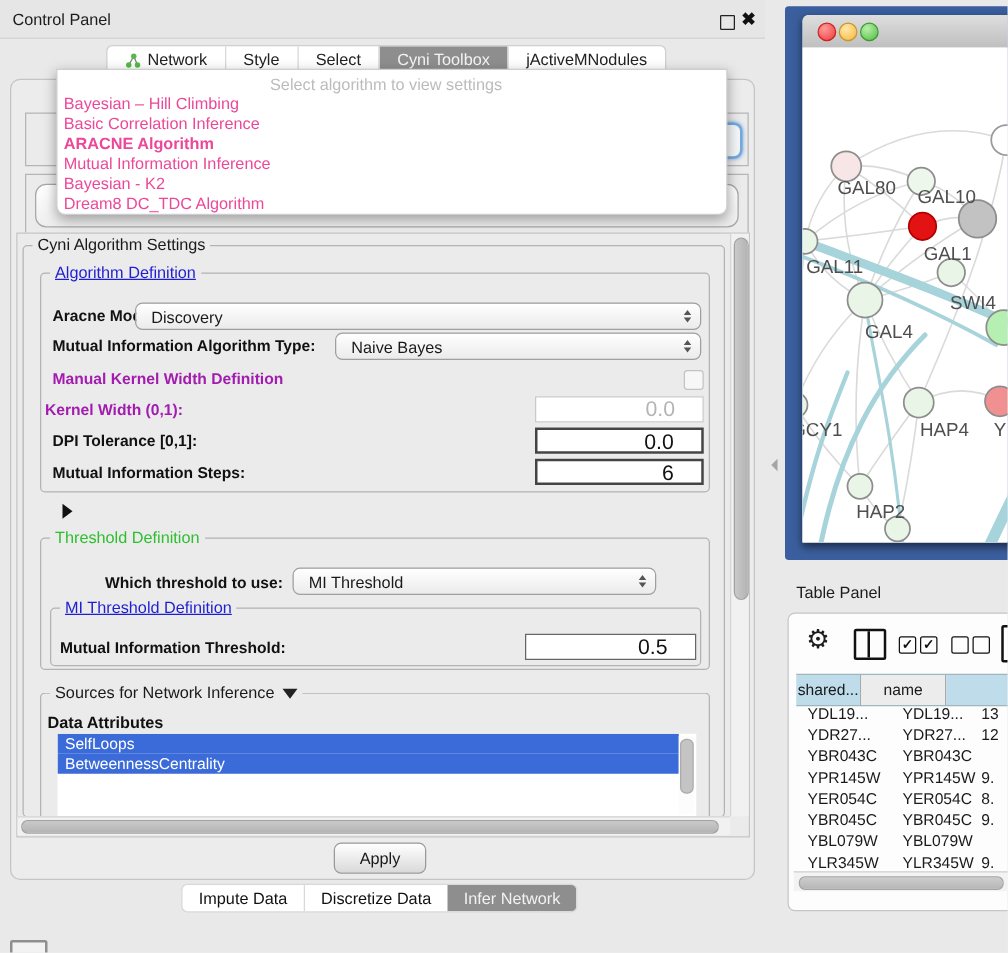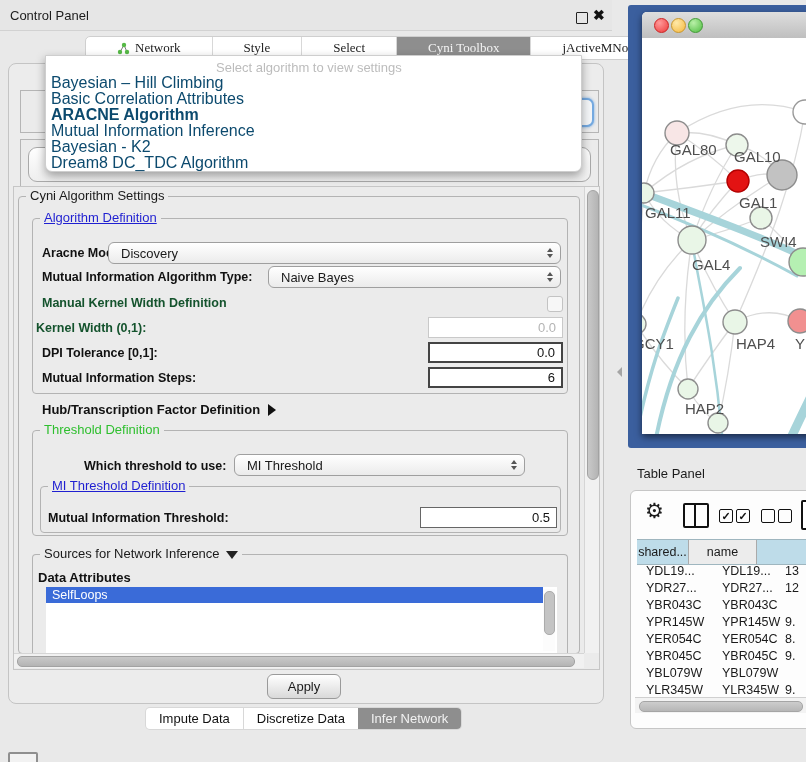--- a/index.html
+++ b/index.html
@@ -8,54 +8,54 @@
   .abs{position:absolute;}
   
   #cp-header{left:0;top:0;width:612px;height:30px;background:#e6e6e6;border-bottom:1px solid #d2d2d2;}
   #cp-title{left:10px;top:8px;font-size:13px;color:#1c1c1c;}
   #cp-float{left:576px;top:12px;width:10px;height:10px;border:1.5px solid #222;border-radius:1px;}
   #cp-close{left:593px;top:7px;font-size:14px;font-weight:bold;color:#111;}
   #topmark{left:14px;top:0;width:2px;height:6px;background:#555;}
   
   #tabbar{left:85px;top:36px;height:22px;display:flex;background:#fff;border:1px solid #cfcfcf;
           border-radius:5px 5px 0 0;overflow:hidden;}
-  .tab{font-size:13px;line-height:22px;padding:0 31px;color:#222;border-left:1px solid #d8d8d8;
-       display:flex;align-items:center;gap:5px;white-space:nowrap;font-family:Liberation Serif, serif;}
+  .tab{font-size:13px;line-height:22px;padding:0 14px;color:#222;border-left:1px solid #d8d8d8;
+       display:flex;align-items:center;gap:5px;white-space:nowrap;}
   .tab:first-child{border-left:none;}
   .tab.sel{background:#8e8e8e;color:#f4f4f4;}
   
   #outerpanel{left:8px;top:63px;width:594px;height:639px;background:#ececec;border:1px solid #c4c4c4;border-radius:8px;}
   
   .ghostbox{border:1px solid #b5b5b5;background:#ebebeb;}
   #ghost1{left:20px;top:90px;width:577px;height:41px;}
   #ghost-spin{left:569px;top:98px;width:21px;height:25px;border:2.5px solid #74a9e0;border-radius:7px;
               background:#f4f6f8;box-shadow:0 0 3px #74a9e0;}
   #ghost2{left:20px;top:139px;width:577px;height:48px;}
   #ghost2-combo{left:28px;top:147px;width:561px;height:33px;border:1px solid #a9a9a9;border-radius:9px;
                 background:linear-gradient(#ffffff,#eeeeee);}
   
   #popup{left:45px;top:55px;width:535px;height:115px;background:#fff;border:1px solid #cecece;
          border-radius:0 0 7px 7px;box-shadow:0 4px 10px rgba(0,0,0,.35);z-index:30;}
   #popup-ph{left:170px;top:4px;font-size:13px;color:#bcbcbc;}
-  .pitem{left:5px;font-size:16px;color:#0c4a6e;height:16px;line-height:16px;white-space:nowrap;}
+  .pitem{left:5px;font-size:13px;color:#ec4899;height:16px;line-height:16px;white-space:nowrap;}
   .pitem.bold{font-weight:bold;}
   
   #pane{left:13px;top:186px;width:585px;height:482px;background:#ebebeb;border:1px solid #c6c6c6;}
   .grp{border:1px solid #b3b3b3;border-radius:4px;}
   .gttl{position:absolute;top:-9px;left:7px;background:#ebebeb;padding:0 4px;font-size:13px;white-space:nowrap;}
   .blue{color:#1f1fd1;text-decoration:underline;} .green{color:#2ebf2e;}
   .lbl{font-size:12.5px;font-weight:bold;color:#111;white-space:nowrap;}
-  .lbl.dis{color:#14532d;}
+  .lbl.dis{color:#a21caf;}
   .combo{border:1px solid #9f9f9f;border-radius:6px;background:linear-gradient(#ffffff,#ebebeb);
          font-size:13px;display:flex;align-items:center;padding-left:12px;box-sizing:border-box;}
   .spin{margin-left:auto;margin-right:7px;display:flex;flex-direction:column;gap:2px;}
   .spin i{width:0;height:0;border-left:3.5px solid transparent;border-right:3.5px solid transparent;display:block;}
   .spin .up{border-bottom:4px solid #555;} .spin .dn{border-top:4px solid #555;}
-  .tfield{background:#fff;font-size:13px;text-align:right;padding-right:6px;box-sizing:border-box;
-          display:flex;align-items:center;justify-content:flex-end;}
+  .tfield{background:#fff;font-size:17px;text-align:right;padding-right:22px;box-sizing:border-box;
+          display:flex;align-items:flex-start;justify-content:flex-end;}
   .b-light{border:1px solid #c9c9c9;color:#b4b4b4;}
   .b-dark{border:2px solid #444;color:#111;}
   .b-mid{border:1.5px solid #666;color:#111;}
   #chk{left:547px;top:296px;width:14px;height:14px;border:1px solid #c3c3c3;border-radius:3px;background:#f7f7f7;}
   .arrow-right{display:inline-block;width:0;height:0;border-top:6px solid transparent;
                border-bottom:6px solid transparent;border-left:8px solid #111;margin-left:8px;vertical-align:-2px;}
   .arrow-down{display:inline-block;width:0;height:0;border-left:6px solid transparent;
               border-right:6px solid transparent;border-top:8px solid #222;margin-left:6px;vertical-align:-1px;}
   
   #attr-list{left:46px;top:587px;width:511px;height:66px;background:#fff;overflow:hidden;}
@@ -149,21 +149,21 @@
 
 <div class="abs ghostbox" id="ghost1"></div>
 <div class="abs" id="ghost-spin"></div>
 <div class="abs ghostbox" id="ghost2"></div>
 <div class="abs" id="ghost2-combo"></div>
 
 <div class="abs" id="popup">
   <span class="abs" id="popup-ph">Select algorithm to view settings</span>
   <div id="popup-items">
       <div class="pitem abs" style="top: 19px;">Bayesian – Hill Climbing</div>
-      <div class="pitem abs" style="top: 35px;">Basic Correlation Attributes</div>
+      <div class="pitem abs" style="top: 35px;">Basic Correlation Inference</div>
       <div class="pitem abs bold" style="top: 51px;">ARACNE Algorithm</div>
       <div class="pitem abs" style="top: 67px;">Mutual Information Inference</div>
       <div class="pitem abs" style="top: 83px;">Bayesian - K2</div>
       <div class="pitem abs" style="top: 99px;">Dream8 DC_TDC Algorithm</div>
     </div>
 </div>
 
 <div class="abs" id="pane"></div>
 
 <div class="abs grp" style="left:18px;top:196px;width:560px;height:456px;">
@@ -204,21 +204,21 @@
 <div class="abs tfield b-dark" style="left:428px;top:342px;width:135px;height:21px;">
   <span>0.0</span>
 </div>
 
 <span class="abs lbl" style="left:42px;top:371px;">Mutual Information Steps:</span>
 <div class="abs tfield b-dark" style="left:428px;top:367px;width:135px;height:21px;">
   <span>6</span>
 </div>
 
 <div class="abs" style="left:42px;top:400px;">
-  <span class="lbl" style="font-size:13px;">Hub/Transcription Factor Definition</span><span class="arrow-right"></span>
+  <span class="arrow-right"></span>
 </div>
 
 <div class="abs grp" style="left:32px;top:430px;width:534px;height:104px;">
   <span class="gttl green">Threshold Definition</span>
 </div>
 <span class="abs lbl" style="left:84px;top:459px;">Which threshold to use:</span>
 <div class="abs combo" style="left:234px;top:454px;width:291px;height:22px;">
   <span>MI Threshold</span>
   <span class="spin">
       <i class="up"></i>
@@ -232,20 +232,21 @@
 <div class="abs tfield b-mid" style="left:420px;top:507px;width:137px;height:21px;">
   <span>0.5</span>
 </div>
 
 <div class="abs grp" style="left:32px;top:554px;width:534px;height:99px;border-bottom:none;border-radius:4px 4px 0 0;">
   <span class="gttl"><span>Sources for Network Inference</span><span class="arrow-down"></span></span>
 </div>
 <span class="abs lbl" style="left:38px;top:570px;font-size:13px;">Data Attributes</span>
 <div class="abs" id="attr-list">
     <div class="litem">SelfLoops</div>
+    <div class="litem">BetweennessCentrality</div>
   </div>
 <div class="abs" id="list-vsb">
     <div class="abs" id="list-thumb"></div>
   </div>
 
 <div class="abs" id="vsb">
     <div class="abs" id="vsb-thumb"></div>
   </div>
 <div class="abs" id="hsb">
     <div class="abs" id="hsb-thumb"></div>

